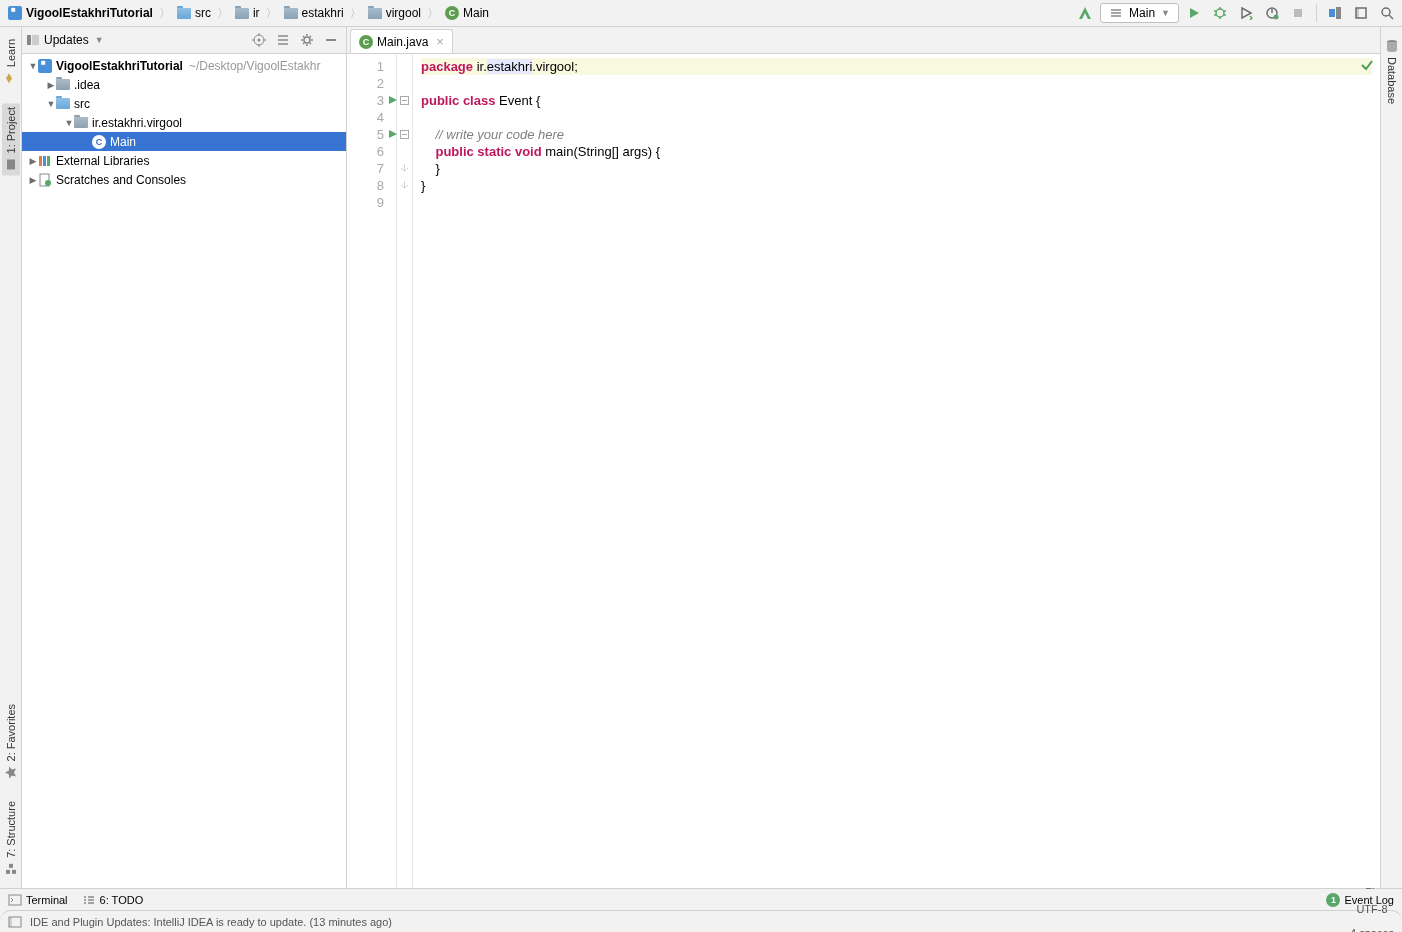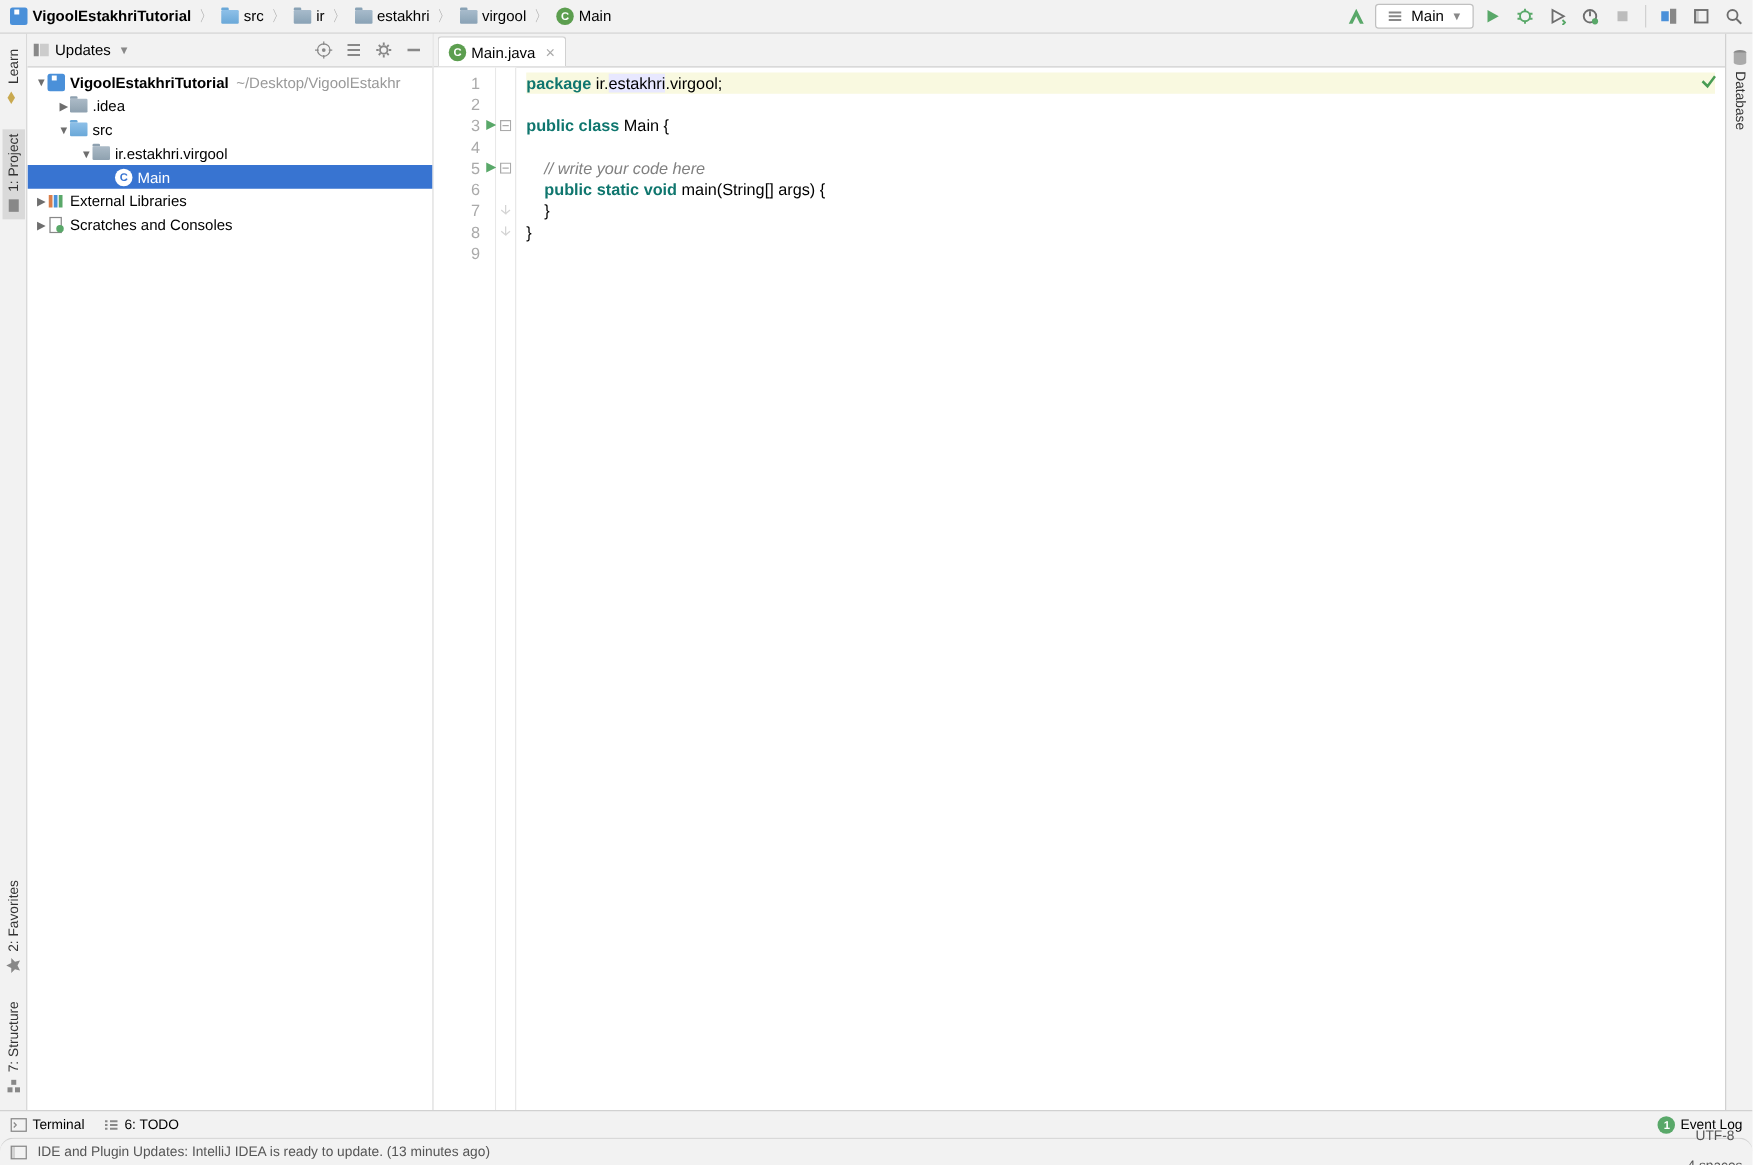--- a/index.html
+++ b/index.html
@@ -39,21 +39,21 @@
 .close-x { color:#aaa; cursor:pointer; font-size:13px; margin-left:4px;}
 .code-area { flex:1; display:flex; position:relative; font-family: "Menlo","Consolas",monospace; font-size:13px;}
 .gutter { width:50px; background:#fff; border-right:1px solid #e8e8e8; text-align:right; color:#aaa; padding-top:4px; user-select:none;}
 .gutter-row { height:17px; line-height:17px; padding-right:12px; position:relative;}
 .gutter-run { position:absolute; right:-2px; top:3px; color:#59a869;}
 .fold-gutter { width:16px; background:#fff; border-right:1px solid #e8e8e8; padding-top:4px;}
 .fold-row { height:17px; display:flex; align-items:center; justify-content:center; color:#aaa; font-size:10px;}
 .code-lines { flex:1; padding:4px 8px;}
 .code-line { height:17px; line-height:17px; white-space:pre;}
 .code-line.hl { background:#f9f9e0;}
-.kw { color:#0f766e; font-weight:bold;}
+.kw { color:#be185d; font-weight:bold;}
 .pk { color:#000;}
 .ident { color:#000;}
 .comment { color:#808080; font-style:italic;}
 .inspections { position:absolute; top:4px; right:6px; color:#499c54;}
 .bottom-bar { height:22px; background:#f2f2f2; border-top:1px solid #d1d1d1; display:flex; align-items:center; justify-content:space-between; padding:0 8px; font-size:11px;gap:36px;}
 .bottom-left { display:flex; align-items:center; gap:14px;}
 .bottom-right { display:flex; align-items:center; gap:8px;}
 .status-bar { height:22px; background:#f2f2f2; border-top:1px solid #d1d1d1; display:flex; align-items:center; justify-content:space-between; padding:0 8px; font-size:11px; color:#555;border-radius:11px;}
 .status-right { display:flex; align-items:center; gap:12px;flex-direction:column;}
 .event-log { display:flex; align-items:center; gap:4px;}
@@ -340,21 +340,21 @@
           <div class="fold-row">
             <svg width="9" height="9">
               <path d="M4.5 0 L4.5 7 L1 4 M4.5 7 L8 4" fill="none" stroke="#aaa" opacity="0.5"></path>
             </svg>
           </div>
           <div class="fold-row"></div>
         </div>
       <div class="code-lines" id="code">
           <div class="code-line hl"><span class="kw">package </span><span class="pk">ir.</span><span class="pk" style="background:#e8e8ff">estakhri</span><span class="pk">.virgool;</span></div>
           <div class="code-line"></div>
-          <div class="code-line"><span class="kw">public class </span><span class="ident">Main {</span></div>
+          <div class="code-line"><span class="kw">public class </span><span class="ident">Event {</span></div>
           <div class="code-line"></div>
           <div class="code-line"><span class="">    </span><span class="comment">// write your code here</span></div>
           <div class="code-line"><span class="">    </span><span class="kw">public static void </span><span class="ident">main(String[] args) {</span></div>
           <div class="code-line"><span class="ident">    }</span></div>
           <div class="code-line"><span class="ident">}</span></div>
           <div class="code-line"></div>
         </div>
       <span class="inspections">
           <svg width="14" height="14">
             <path d="M2 7 L6 11 L12 3" fill="none" stroke="#499c54" stroke-width="2"></path>

